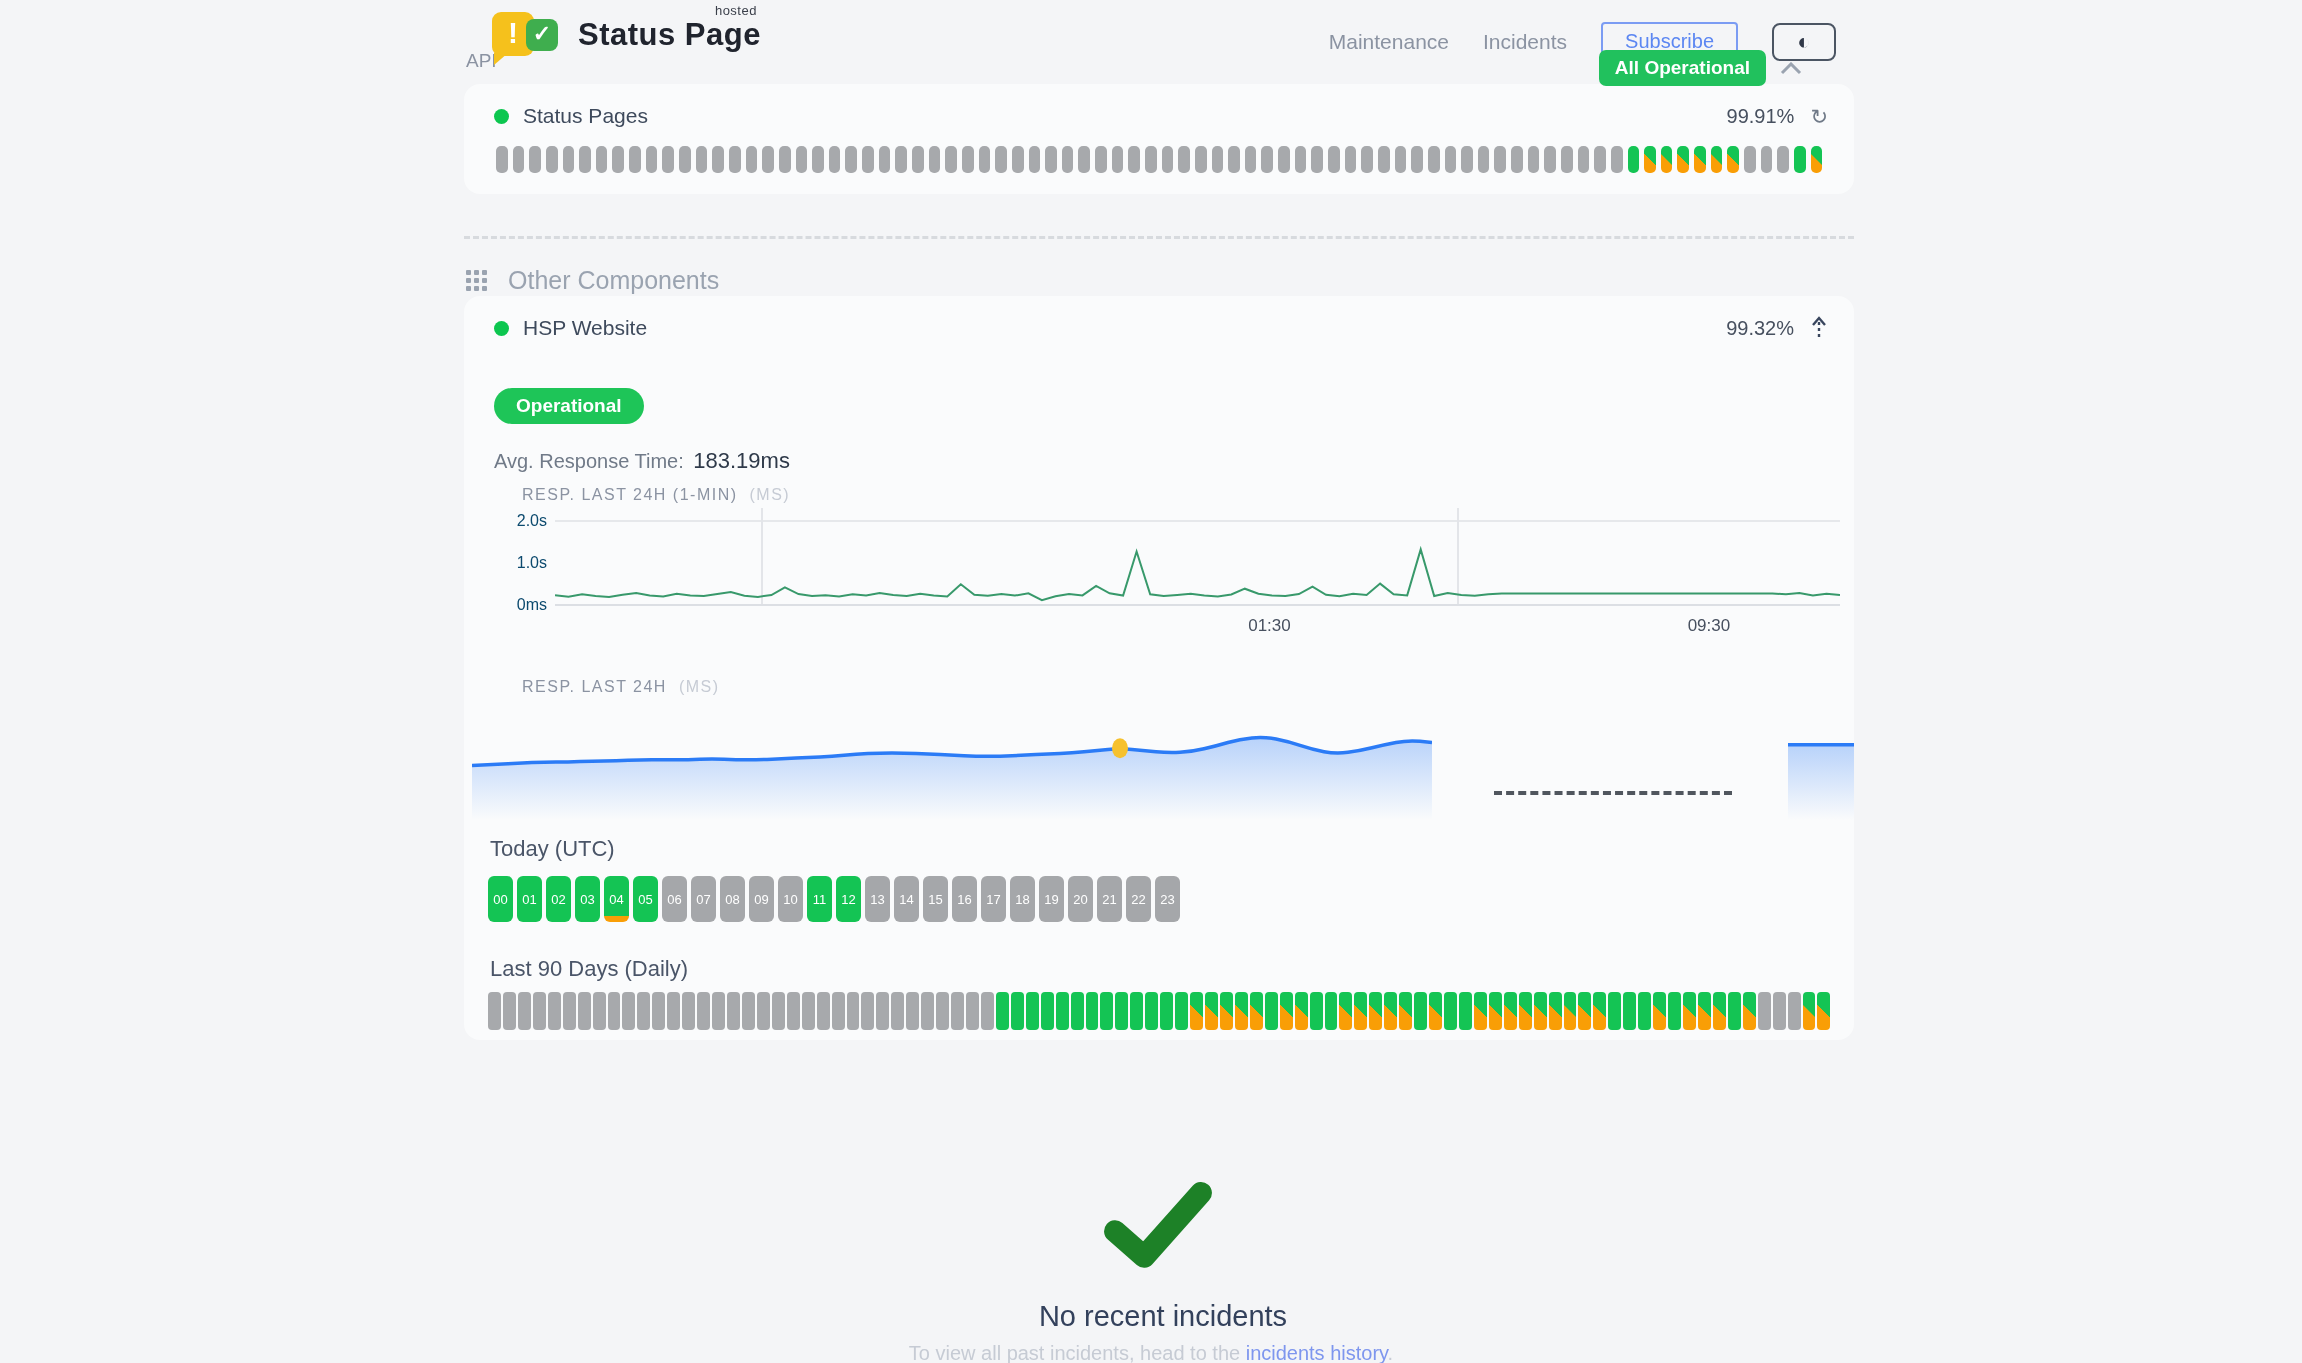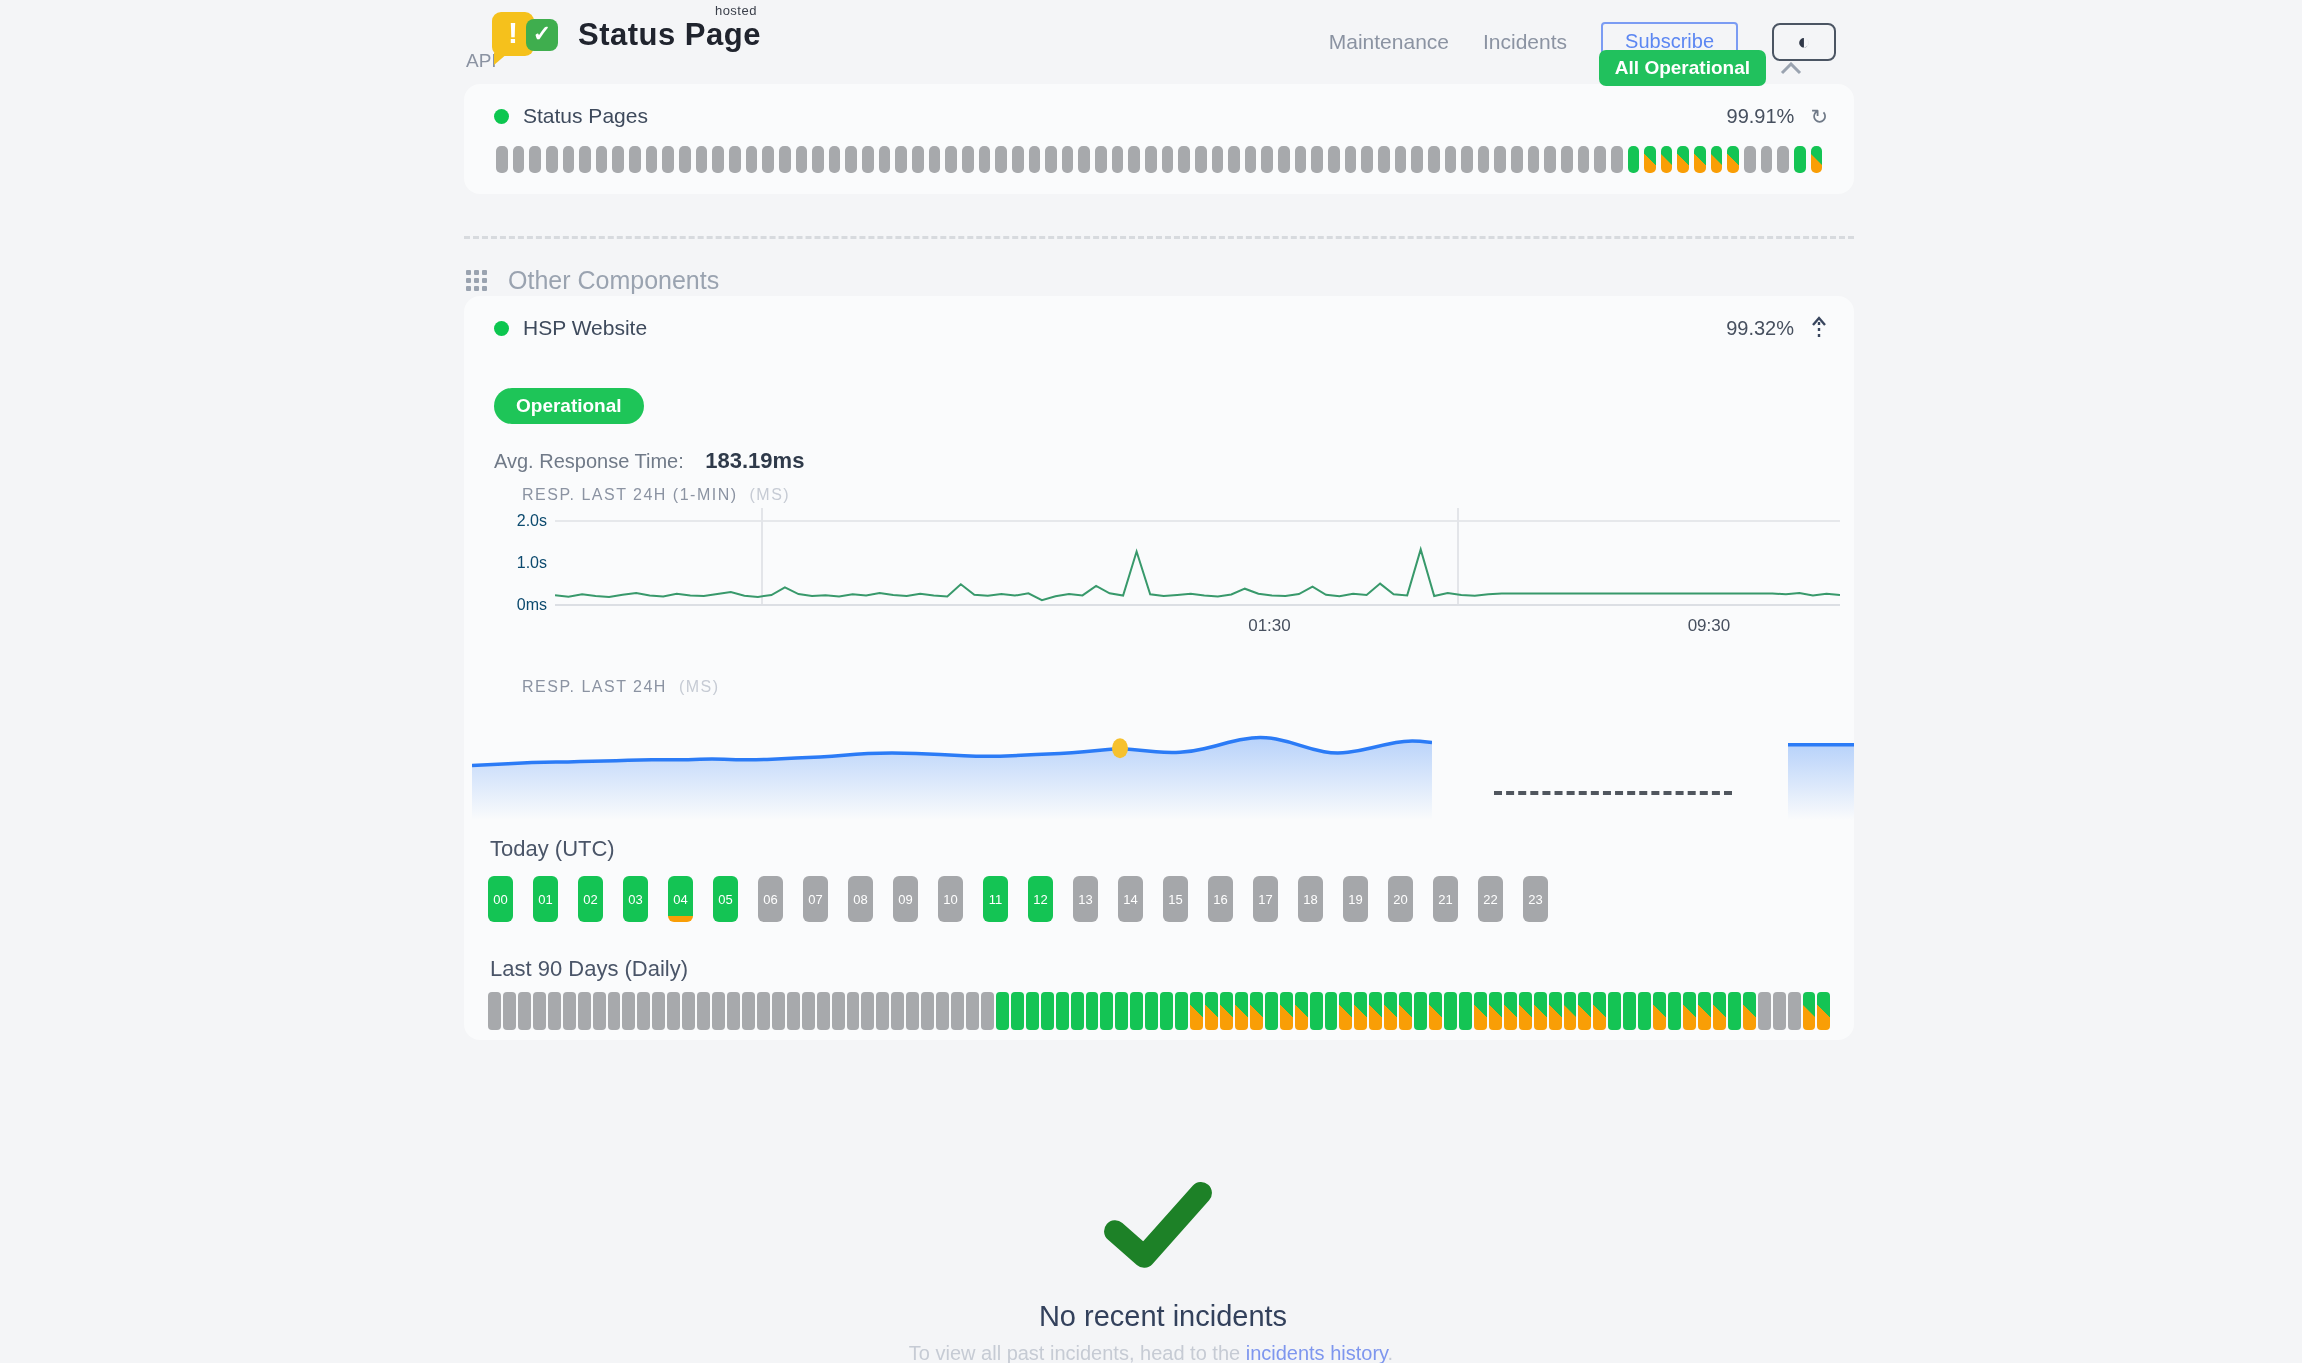--- a/index.html
+++ b/index.html
@@ -53,21 +53,21 @@
 
   .divider{position:absolute;left:464px;top:236px;width:1390px;border-top:3px dashed #d7dade;}
 
   .other-head{position:absolute;left:466px;top:266px;display:flex;align-items:center;gap:20px;}
   .other-title{font-size:25px;color:#9aa3b0;}
 
   .card-main{top:296px;width:1390px;height:744px;}
   .badge-op{position:absolute;left:30px;top:92px;background:#1ec558;color:#fff;font-weight:bold;
             font-size:19px;padding:0 22px;height:36px;line-height:36px;border-radius:18px;display:inline-block;}
   .avg-row{position:absolute;left:30px;top:152px;font-size:20px;color:#707a88;}
-  .avg-val{font-size:22px;font-weight:bold;color:#2f3a4a;margin-left:16px;}
+  .avg-val{font-size:22px;font-weight:normal;color:#2f3a4a;margin-left:4px;}
   .chart-label{position:absolute;left:26px;font-size:16px;letter-spacing:1.5px;color:var(--muted);margin-left:32px;}
   .chart-label .unit{color:var(--faint);margin-left:6px;}
   .lbl1{top:190px;} .lbl2{top:382px;}
 
   
   .chart1{position:absolute;left:46px;top:212px;width:1330px;height:100px;}
   .c1-plot{position:absolute;left:45px;top:0;right:0;bottom:0;}
   .c1-grid-top{position:absolute;left:0;right:0;top:12px;border-top:2px solid #e6e8eb;}
   .c1-axis{position:absolute;left:0;right:0;top:96px;border-top:2px solid #dcdfe4;}
   .c1-vline{position:absolute;top:0;height:96px;border-left:2px solid #e3e5e9;}
@@ -75,21 +75,21 @@
   .c1-xlabel{position:absolute;top:108px;transform:translateX(-50%);font-size:17px;color:#47505f;}
   .chart1 svg{position:absolute;left:45px;top:0;width:1285px;height:100px;}
 
   
   .chart2{position:absolute;left:8px;top:394px;width:1382px;height:130px;}
   .c2-main{position:absolute;left:0;top:0;width:960px;height:130px;}
   .c2-dash{position:absolute;left:1022px;top:101px;width:238px;border-top:4px dashed #50565e;}
   .c2-right{position:absolute;right:0;top:0;width:66px;height:130px;}
 
   .today-title{position:absolute;left:26px;top:540px;font-size:22px;color:#4a5568;}
-  .hours{position:absolute;left:24px;top:580px;display:flex;gap:20px;}
+  .hours{position:absolute;left:24px;top:580px;display:flex;gap:4px;}
   .hour{width:25px;height:46px;border-radius:6px;color:#fff;font-size:13px;display:flex;
         align-items:center;justify-content:center;cursor:pointer;}
   .hour.st-e{background:#a5a7aa;}
   .d90-title{position:absolute;left:26px;top:660px;font-size:22px;color:#4a5568;}
   .days{position:absolute;left:24px;right:24px;top:696px;height:38px;display:flex;gap:2px;}
   .day{flex:1;border-radius:4px;cursor:pointer;}
 
   
   .check-big{position:absolute;left:1100px;top:1178px;}
   .no-incidents{position:absolute;left:12px;top:1300px;width:100%;text-align:center;

